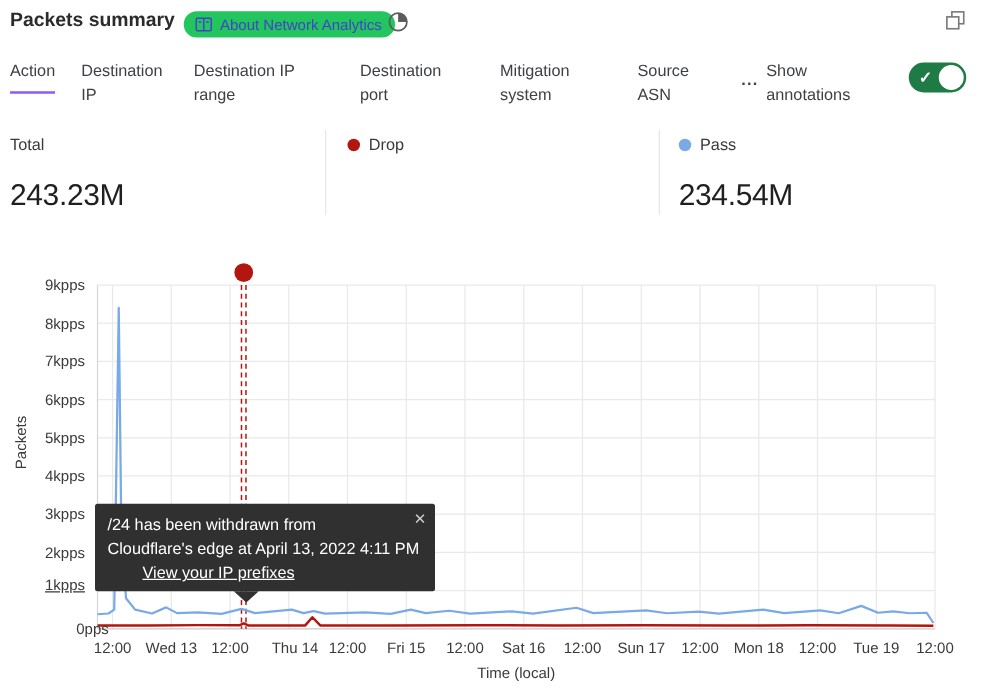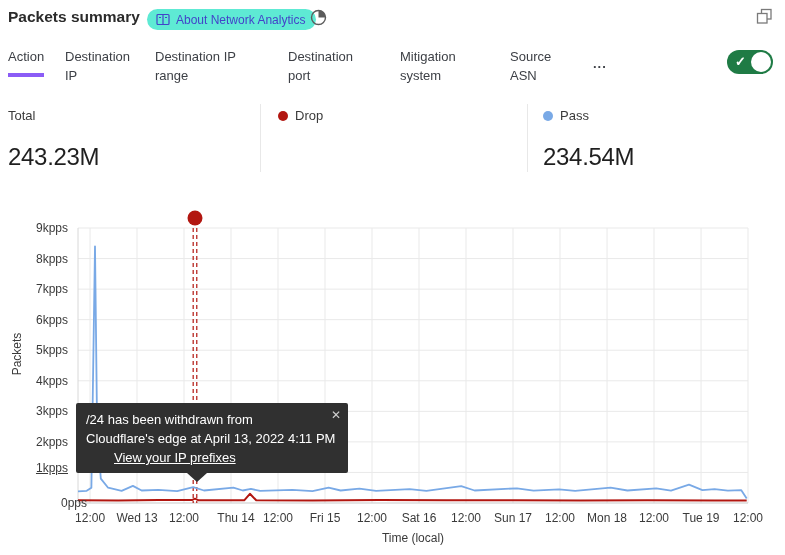--- a/index.html
+++ b/index.html
@@ -2,27 +2,27 @@
 <html><head>
 <meta charset="utf-8">
 <style>
   html,body{margin:0;padding:0;background:#fff;}
   #page{position:relative;width:785px;height:555px;background:#fff;overflow:hidden;
         font-family:"Liberation Sans",sans-serif;color:#313131;}
 
   
   .title{position:absolute;left:8px;top:8px;font-size:15.5px;font-weight:700;color:#2b2b2b;}
   .badge{position:absolute;left:147px;top:9px;height:21px;display:flex;align-items:center;gap:6px;
-         background:#5eead4;color:#4343c9;font-size:12px;padding:0 11px 0 9px;border-radius:11px;cursor:pointer;}
+         background:#22c55e;color:#4343c9;font-size:12px;padding:0 11px 0 9px;border-radius:11px;cursor:pointer;}
   .clockbtn{position:absolute;left:310px;top:9px;width:18px;height:18px;cursor:pointer;}
   .popout{position:absolute;right:11px;top:8px;width:18px;height:18px;cursor:pointer;}
 
   
   .tab{position:absolute;top:47px;font-size:13px;line-height:19px;color:#3d4046;cursor:pointer;}
-  .tab.active{border-bottom:4px solid #8b5cf6;padding-bottom:7px;}
+  .tab.active{border-bottom:2px solid #8b5cf6;padding-bottom:7px;}
   .more{position:absolute;left:593px;top:56px;font-size:13px;font-weight:700;letter-spacing:1px;color:#3d4046;cursor:pointer;}
   .showann{position:absolute;left:613px;top:47px;width:80px;font-size:13px;line-height:19px;color:#3d4046;}
   .toggle{position:absolute;left:727px;top:50px;width:46px;height:24px;border-radius:12px;background:#1f7b45;cursor:pointer;}
   .toggle .check{position:absolute;left:8px;top:4px;color:#fff;font-size:13px;font-weight:700;}
   .toggle .knob{position:absolute;right:2px;top:2px;width:20px;height:20px;border-radius:50%;background:#fff;}
 
   
   .stat{position:absolute;top:108px;}
   .stat .lab{display:flex;align-items:center;gap:7px;font-size:13px;color:#3a3a3a;}
   .stat .dot{width:10px;height:10px;border-radius:50%;}
@@ -82,20 +82,21 @@
       </svg>
   </div>
 
   <div class="tab active" style="left:8px;">Action</div>
   <div class="tab" style="left:65px;width:72px;">Destination IP</div>
   <div class="tab" style="left:155px;width:95px;">Destination IP range</div>
   <div class="tab" style="left:288px;width:78px;">Destination port</div>
   <div class="tab" style="left:400px;width:72px;">Mitigation system</div>
   <div class="tab" style="left:510px;width:50px;">Source ASN</div>
   <div class="more">...</div>
+  <div class="showann">Show annotations</div>
   <div class="toggle">
     <span class="check">✓</span>
     <span class="knob"></span>
   </div>
 
   <div class="stat" style="left:8px;">
     <div class="lab">
         <span>Total</span>
       </div>
     <div class="val">243.23M</div>

